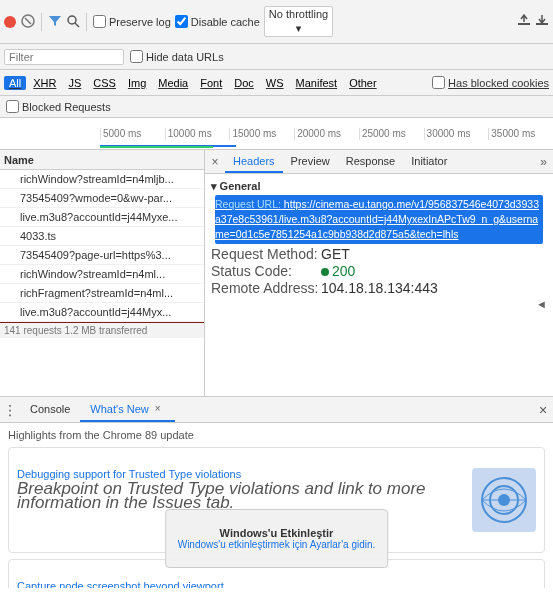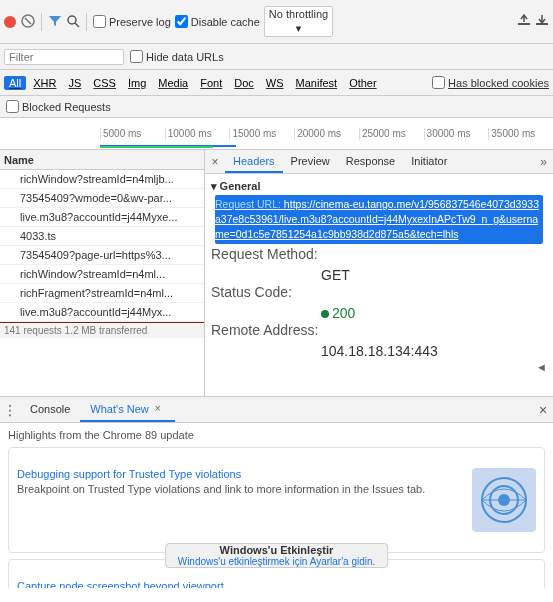--- a/index.html
+++ b/index.html
@@ -281,21 +281,20 @@
     }
     .detail-key {
       color: #555;
       min-width: 110px;
       font-weight: 500;
       flex-shrink: 0;
     }
     .detail-val {
       color: #333;
       word-break: break-all;
-      margin-top: 21px;
     }
     .detail-val.green { color: #188038; }
     .highlight-block {
       background: #1a73e8;
       color: #fff;
       padding: 2px 0;
       margin: 2px 4px;
       border-radius: 2px;
       font-size: 10.5px;
       line-height: 15px;
@@ -395,41 +394,42 @@
     .update-card-text { flex: 1; }
     .update-card-title {
       color: #1a73e8;
       font-size: 11px;
       font-weight: 500;
       cursor: pointer;
       text-decoration: none;
     }
     .update-card-desc {
       color: #555;
-      font-size: 11px;
+      font-size: 17px;
       margin-top: 2px;
       line-height: 14px;
+      font-style: italic;
     }
     .update-card-img {
       width: 64px;
       height: 64px;
       border-radius: 4px;
       overflow: hidden;
       flex-shrink: 0;
     }
     
     .windows-overlay {
       position: absolute;
       bottom: 20px;
       left: 50%;
       transform: translateX(-50%);
       background: rgba(240,240,240,0.95);
       border: 1px solid #ccc;
       border-radius: 4px;
-      padding: 0 12px;
+      padding: 17px 12px;
       font-size: 11px;
       text-align: center;
       white-space: nowrap;
       pointer-events: none;
       z-index: 10;
     }
     .windows-overlay .title { font-weight: 600; color: #333; }
     .windows-overlay .sub { color: #1a73e8; font-size: 10px; cursor: pointer; }
   </style>
 </head>

